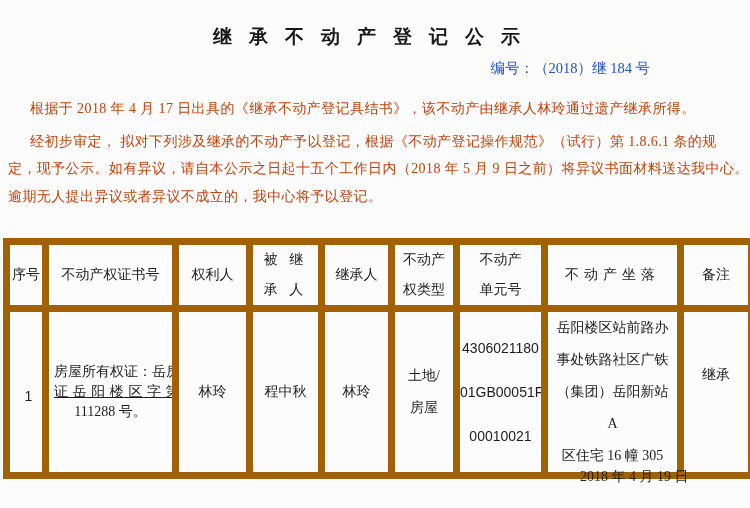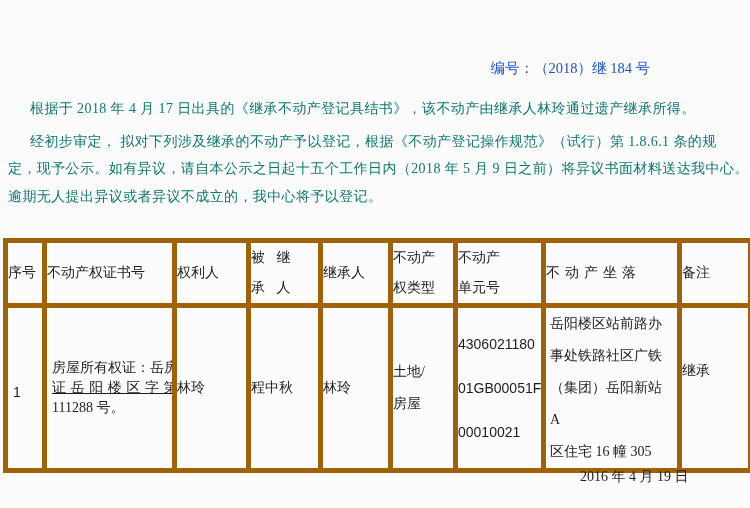--- a/index.html
+++ b/index.html
@@ -34,39 +34,39 @@
     color: #1d4ed8;
   }
   .body-text {
     position: absolute;
     top: 95px;
     left: 8px;
     width: 737px;
     font-size: 14px;
     line-height: 27.6px;
     letter-spacing: 0.4px;
-    color: #0f766e;
+    color: #c2410c;
   }
   .bline { white-space: nowrap; }
   .bline.indent { text-indent: 22px; }
   .bline.para-gap { margin-bottom: 5px; }
   .bline.addr { padding-left: 8px; font-weight: 500; }
   .reg-table {
     position: absolute;
     top: 238px;
     left: 3px;
     width: 745px;
     border-collapse: collapse;
     table-layout: fixed;
     border: 2px solid #303030;
   }
   .reg-table th, .reg-table td {
-    border: 5px solid #a16207;
+    border: 7px solid #a16207;
     font-weight: normal;
-    text-align: left;
+    text-align: center;
     vertical-align: middle;
     font-size: 14px;
     color: #1d1d1d;
     overflow: hidden;
   }
   .reg-table thead tr { height: 63px; }
   .reg-table tbody tr { height: 127px; }
   .pre { white-space: pre-line; }
   .th-two { line-height: 30px; }
   .th-spread { letter-spacing: 5px; }
@@ -107,20 +107,21 @@
     top: 468px;
     left: 580px;
     font-size: 14px;
   }
 </style>
 </head>
 <body>
 
 <div class="page">
 
+  <div class="title">继承不动产登记公示</div>
 
   <div class="doc-number">编号：（2018）继 184 号</div>
 
   <div class="body-text">
     <div class="bline indent para-gap">根据于 2018 年 4 月 17 日出具的《继承不动产登记具结书》，该不动产由继承人林玲通过遗产继承所得。</div>
     <div class="bline indent">经初步审定， 拟对下列涉及继承的不动产予以登记，根据《不动产登记操作规范》（试行）第 1.8.6.1 条的规</div>
     <div class="bline">定，现予公示。如有异议，请自本公示之日起十五个工作日内（2018 年 5 月 9 日之前）将异议书面材料送达我中心。</div>
     <div class="bline">逾期无人提出异议或者异议不成立的，我中心将予以登记。</div>
   </div>
 
@@ -170,15 +171,15 @@
 00010021</td>
         <td class="pre c-loc">岳阳楼区站前路办
 事处铁路社区广铁
 （集团）岳阳新站 A
 区住宅 16 幢 305</td>
         <td class="c-remark">继承</td>
       </tr>
     </tbody>
   </table>
 
-  <div class="footer-date">2016 年 4 月 19 日</div>
+  <div class="footer-date">2018 年 4 月 19 日</div>
 
 </div>
 
 </body></html>

